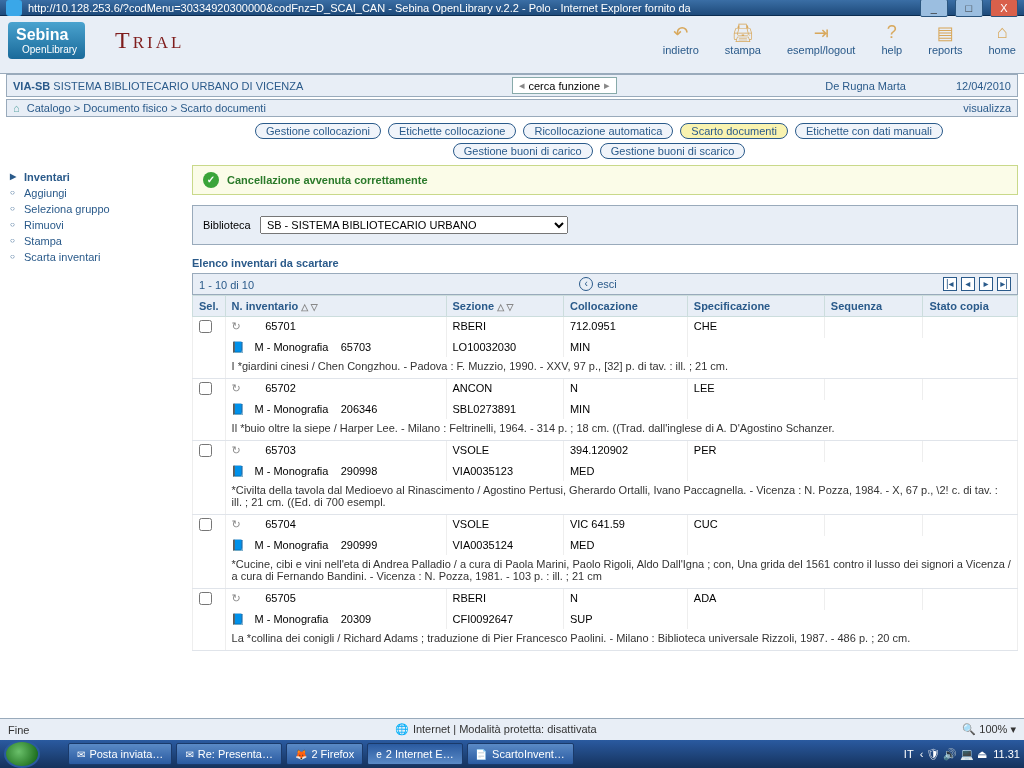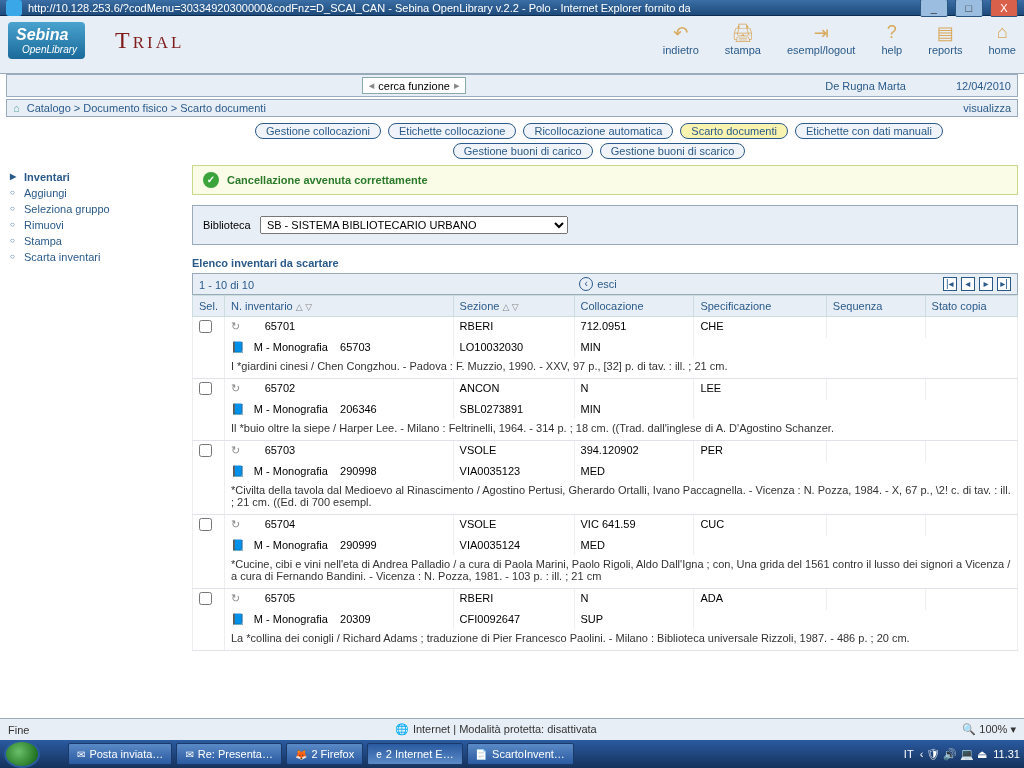--- a/index.html
+++ b/index.html
@@ -3,21 +3,21 @@
 <meta charset="utf-8">
 <style>
   *{box-sizing:border-box;margin:0;padding:0;font-family:Verdana,Arial,sans-serif;font-size:11px}
   body{background:#fff;width:1024px;height:768px;overflow:hidden;position:relative}
   .winframe{background:linear-gradient(#3a6ea5,#1e4a7a);display:flex;align-items:center;padding:0 6px;height:16px;color:#fff;border-bottom:1px solid #0b2c50;justify-content:space-between}
   .winframe .ie{width:16px;height:16px;background:#3aa7e8;border-radius:3px;margin-right:6px;display:inline-block}
   .wfbtns span{display:inline-block;width:28px;height:18px;border:1px solid #2b567f;background:#9bbee0;margin-left:4px;border-radius:2px;text-align:center;line-height:16px;color:#333}
   .wfbtns .close{background:#d9604b;color:#fff}
   .toolbar{background:#e8eef6;border-bottom:1px solid #9ab;padding:2px 8px;height:58px;display:flex;align-items:start;justify-content:space-between}
   .brand{display:flex;align-items:center;gap:30px;padding-top:4px}
-  .logo{color:#fff;background:linear-gradient(#4aa3cf,#1a6a9a);border-radius:4px;padding:4px 8px;font-style:italic;font-family:Georgia,serif}
+  .logo{color:#fff;background:linear-gradient(#4aa3cf,#1a6a9a);border-radius:4px;padding:4px 8px;font-family:Georgia,serif}
   .logo b{font-size:16px}
   .logo small{display:block;font-size:10px;padding-left:6px}
   .trial{font-family:Georgia,serif;font-size:24px;color:#7f1d1d;font-variant:small-caps;letter-spacing:3px}
   .tbicons{display:flex;gap:26px;padding-top:4px}
   .tbicon{text-align:center;color:#2a5a8a;cursor:pointer}
   .tbicon .gly{font-size:18px;color:#d8a85c;display:block;height:22px}
   .row2{background:#e8eef6;border:1px solid #9ab;margin:0 6px;padding:2px 6px;display:flex;align-items:center;gap:10px}
   .row2 .sys{color:#2a5a8a}
   .row2 b{color:#2a5a8a;font-weight:bold}
   .searchfn{border:1px solid #8aa;background:#fff;padding:1px 6px;display:inline-flex;align-items:center;gap:4px}
@@ -36,21 +36,21 @@
   .side li.hdr{font-weight:bold;padding-left:14px}
   .content{flex:1}
   .msg{border:1px solid #c9d98a;background:#fbfce8;padding:6px 10px;color:#2a7a2a;font-weight:bold;display:flex;align-items:center;gap:8px;margin-bottom:10px}
   .msg .chk{display:inline-block;width:16px;height:16px;background:#3aa43a;border-radius:50%;color:#fff;text-align:center;line-height:16px;font-size:10px}
   .selbox{border:1px solid #9ab;background:#e8eef6;padding:10px;margin-bottom:8px}
   .selbox select{font-size:11px;padding:1px 2px;width:308px}
   .listhdr{color:#2a5a8a;font-weight:bold;padding:4px 0}
   .pager{border:1px solid #9ab;background:#e8eef6;padding:3px 6px;display:flex;align-items:flex-end;justify-content:space-between;color:#2a5a8a}
   .pager .nav span{display:inline-block;width:14px;height:14px;border:1px solid #2a5a8a;text-align:center;line-height:12px;margin-left:1px;font-size:10px;background:#fff;cursor:pointer}
   table.inv{width:100%;border-collapse:collapse}
-  table.inv th{background:#e8eef6;color:#2a5a8a;font-weight:normal;text-align:left;padding:4px 6px;border:1px solid #cdd}
+  table.inv th{background:#e8eef6;color:#2a5a8a;font-weight:bold;text-align:left;padding:4px 6px;border:1px solid #cdd}
   table.inv td{padding:3px 6px;vertical-align:top;border-left:1px solid #eee;border-right:1px solid #eee}
   tr.desc td{color:#333;padding-bottom:6px;border-bottom:1px solid #e0e4ea}
   .ico{color:#888}
   .sort{color:#888;font-size:9px}
   .status{position:absolute;bottom:28px;left:0;right:0;height:22px;background:#e8eef6;border-top:1px solid #9ab;display:flex;align-items:center;justify-content:space-between;padding:0 8px;color:#333}
   .status .globe{color:#3a8;margin-right:4px}
   .taskbar{position:absolute;bottom:0;left:0;right:0;height:28px;background:linear-gradient(#2a5aa0,#15325c);display:flex;align-items:center;color:#fff;padding:0 4px;gap:4px}
   .taskbar .start{width:36px;height:28px;background:radial-gradient(circle at 40% 40%,#6ac06a,#0a5a0a);border-radius:50%;border:2px solid #2a5aa0}
   .tbtn{background:linear-gradient(#5a8ac6,#2a5aa0);border:1px solid #1a3a6a;border-radius:2px;padding:2px 8px;display:flex;align-items:center;gap:4px;height:22px;max-width:130px;overflow:hidden;white-space:nowrap;font-size:10px}
   .tbtn.active{background:linear-gradient(#2a5aa0,#5a8ac6)}
@@ -82,20 +82,21 @@
     <div class="tbicon"><span class="gly">↶</span><span>indietro</span></div>
     <div class="tbicon"><span class="gly">🖨</span><span>stampa</span></div>
     <div class="tbicon"><span class="gly">⇥</span><span>esempl/logout</span></div>
     <div class="tbicon"><span class="gly">?</span><span>help</span></div>
     <div class="tbicon"><span class="gly">▤</span><span>reports</span></div>
     <div class="tbicon"><span class="gly">⌂</span><span>home</span></div>
   </div>
 </div>
 
 <div class="row2">
+  <div class="sys"><b>VIA-SB</b> <span>SISTEMA BIBLIOTECARIO URBANO DI VICENZA</span></div>
   <div style="flex:1;text-align:center"><span class="searchfn">
         <span class="arr">◂</span>
         <span>cerca funzione</span>
         <span class="arr">▸</span>
       </span></div>
   <div style="color:#2a5a8a">De Rugna Marta</div>
   <div style="color:#2a5a8a;margin-left:40px">12/04/2010</div>
 </div>
 
 <div class="bc">

